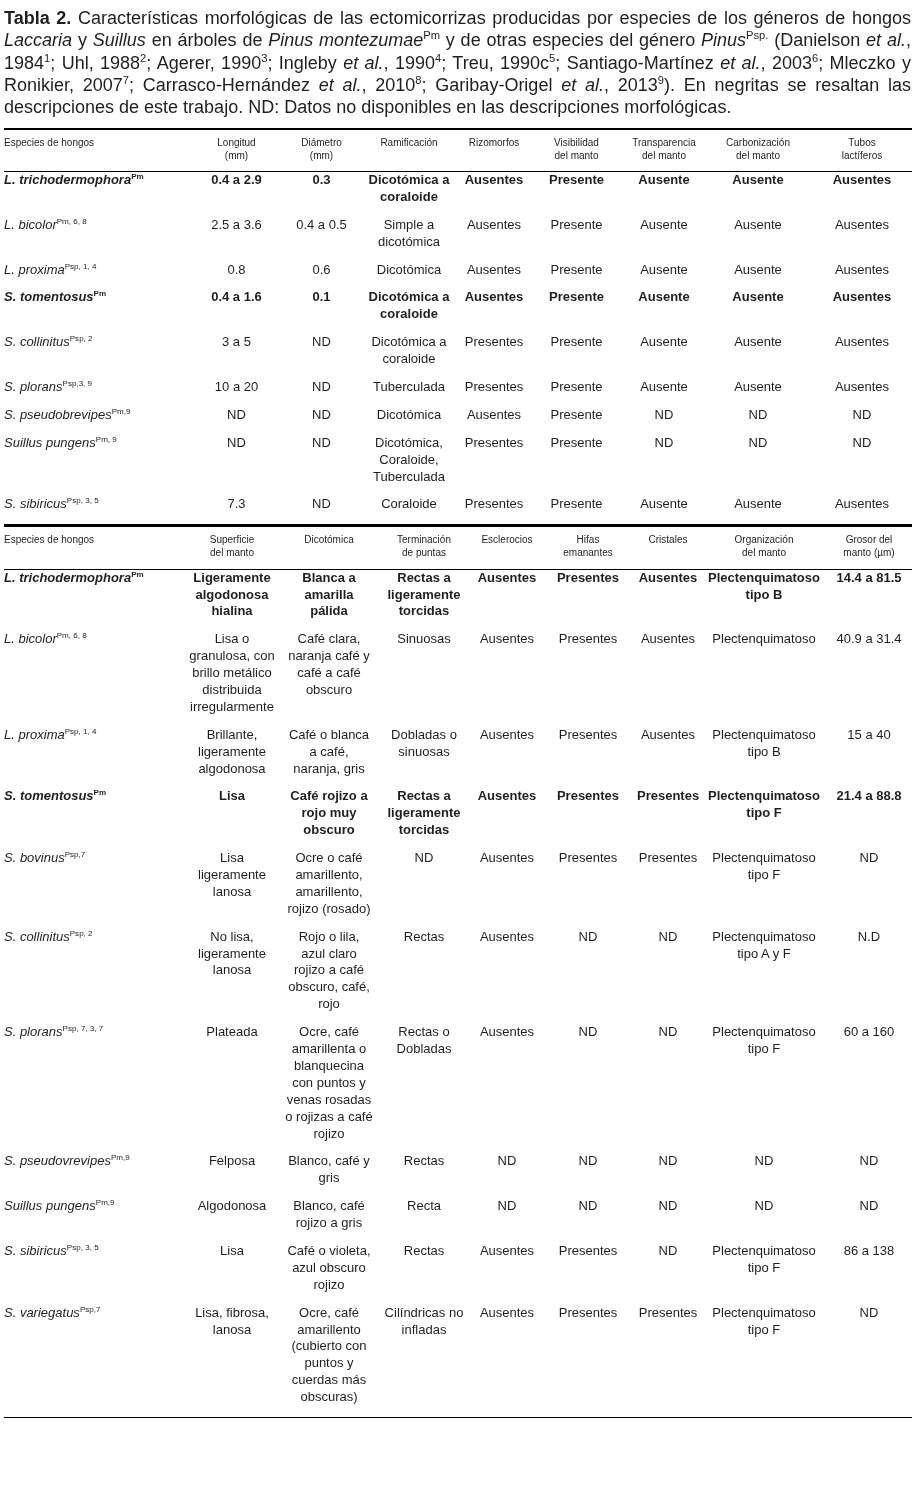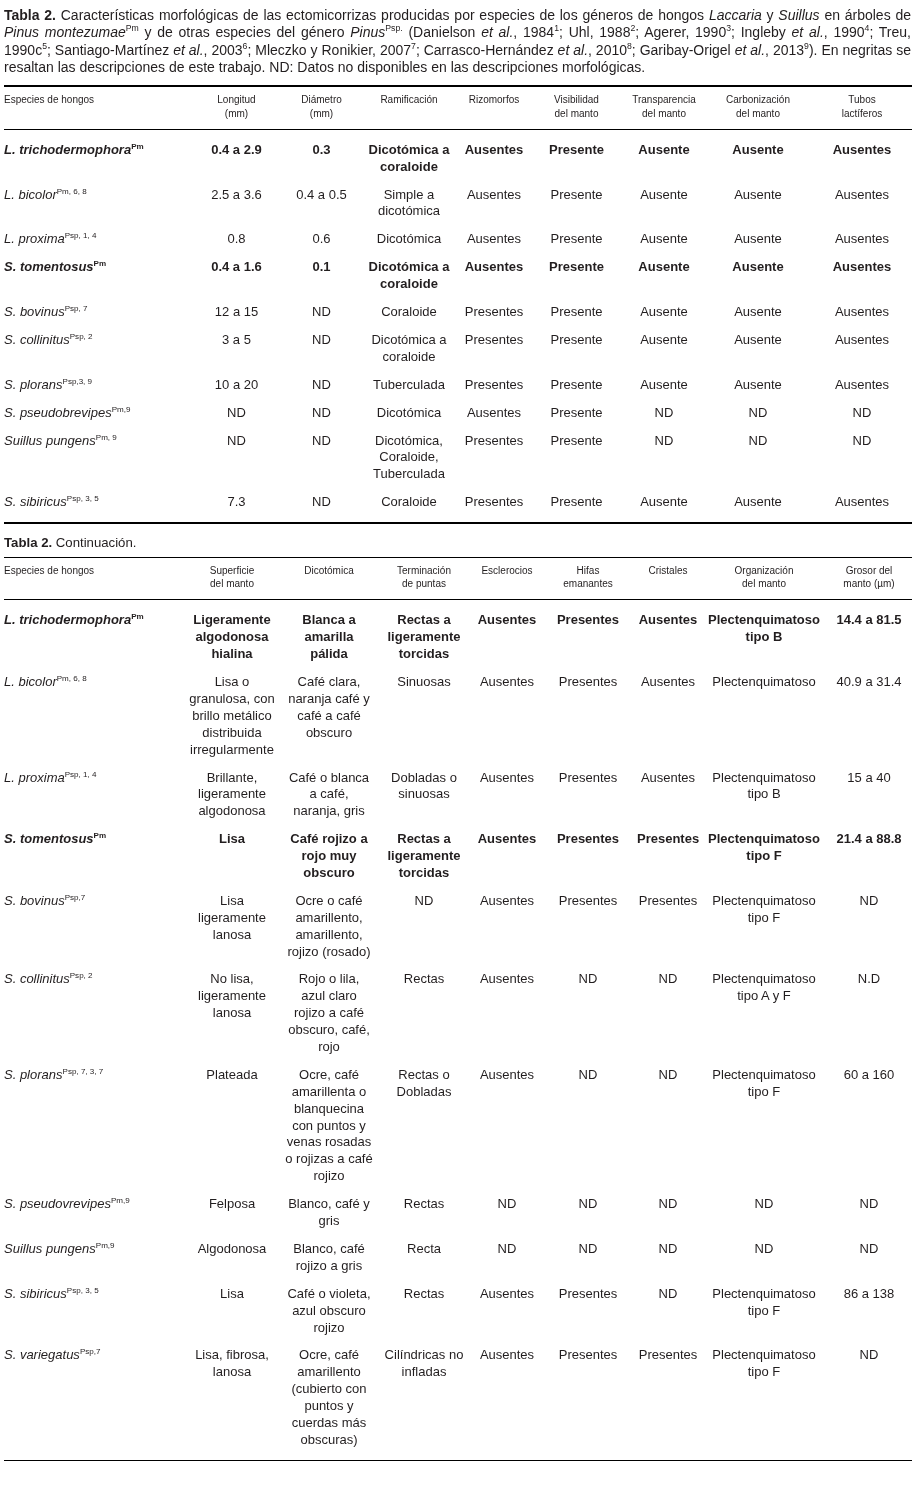--- a/index.html
+++ b/index.html
@@ -7,21 +7,21 @@
   body {
     width: 916px;
     font-family: "Liberation Sans", sans-serif;
     color: #221e1f;
     -webkit-font-smoothing: antialiased;
   }
   .page { padding: 7px 5px 0 4px; }
 
   .caption {
     margin: 0 0 9px 0;
-    font-size: 14px;
+    font-size: 18px;
     line-height: 1.24;
     text-align: justify;
   }
   sup { font-size: 0.62em; line-height: 0; }
 
   table.t { width: 100%; border-collapse: collapse; table-layout: fixed; }
   .t1 { border-top: 2px solid #000; border-bottom: 2px solid #000; }
   .t2 { border-top: 1.2px solid #000; border-bottom: 1.6px solid #000; }
 
   .t thead th {
@@ -35,21 +35,21 @@
   }
   .t thead th.first { text-align: left; padding-left: 0; }
 
   .t tbody td {
     font-size: 13px;
     line-height: 1.3;
     padding: 0 3px 11px 3px;
     text-align: center;
     vertical-align: top;
   }
-  .t tbody tr:first-child td { padding-top: 12px; }
+  .t tbody tr:first-child td { }
   .t tbody td.first { text-align: left; padding-left: 0; }
   .t tbody tr.bold { font-weight: bold; }
 
   .continuation { margin: 11px 0 7px 0; font-size: 13.2px; }
 </style>
 </head>
 <body>
 
 <div class="page">
 
@@ -119,31 +119,20 @@
           <td>0.4 a 1.6</td>
           <td>0.1</td>
           <td>Dicotómica a coraloide</td>
           <td>Ausentes</td>
           <td>Presente</td>
           <td>Ausente</td>
           <td>Ausente</td>
           <td>Ausentes</td>
         </tr>
         <tr>
-          <td class="first"><i>S. bovinus</i><sup>Psp, 7</sup></td>
-          <td>12 a 15</td>
-          <td>ND</td>
-          <td>Coraloide</td>
-          <td>Presentes</td>
-          <td>Presente</td>
-          <td>Ausente</td>
-          <td>Ausente</td>
-          <td>Ausentes</td>
-        </tr>
-        <tr>
           <td class="first"><i>S. collinitus</i><sup>Psp, 2</sup></td>
           <td>3 a 5</td>
           <td>ND</td>
           <td>Dicotómica a coraloide</td>
           <td>Presentes</td>
           <td>Presente</td>
           <td>Ausente</td>
           <td>Ausente</td>
           <td>Ausentes</td>
         </tr>
@@ -187,21 +176,20 @@
           <td>Coraloide</td>
           <td>Presentes</td>
           <td>Presente</td>
           <td>Ausente</td>
           <td>Ausente</td>
           <td>Ausentes</td>
         </tr>
       </tbody>
   </table>
 
-  <p class="continuation"><b>Tabla 2.</b><span> Continuación.</span></p>
 
   <table class="t t2">
     <colgroup>
       <col style="width:178px">
         <col style="width:100px">
         <col style="width:94px">
       <col style="width:96px">
         <col style="width:70px">
         <col style="width:92px">
       <col style="width:68px">

